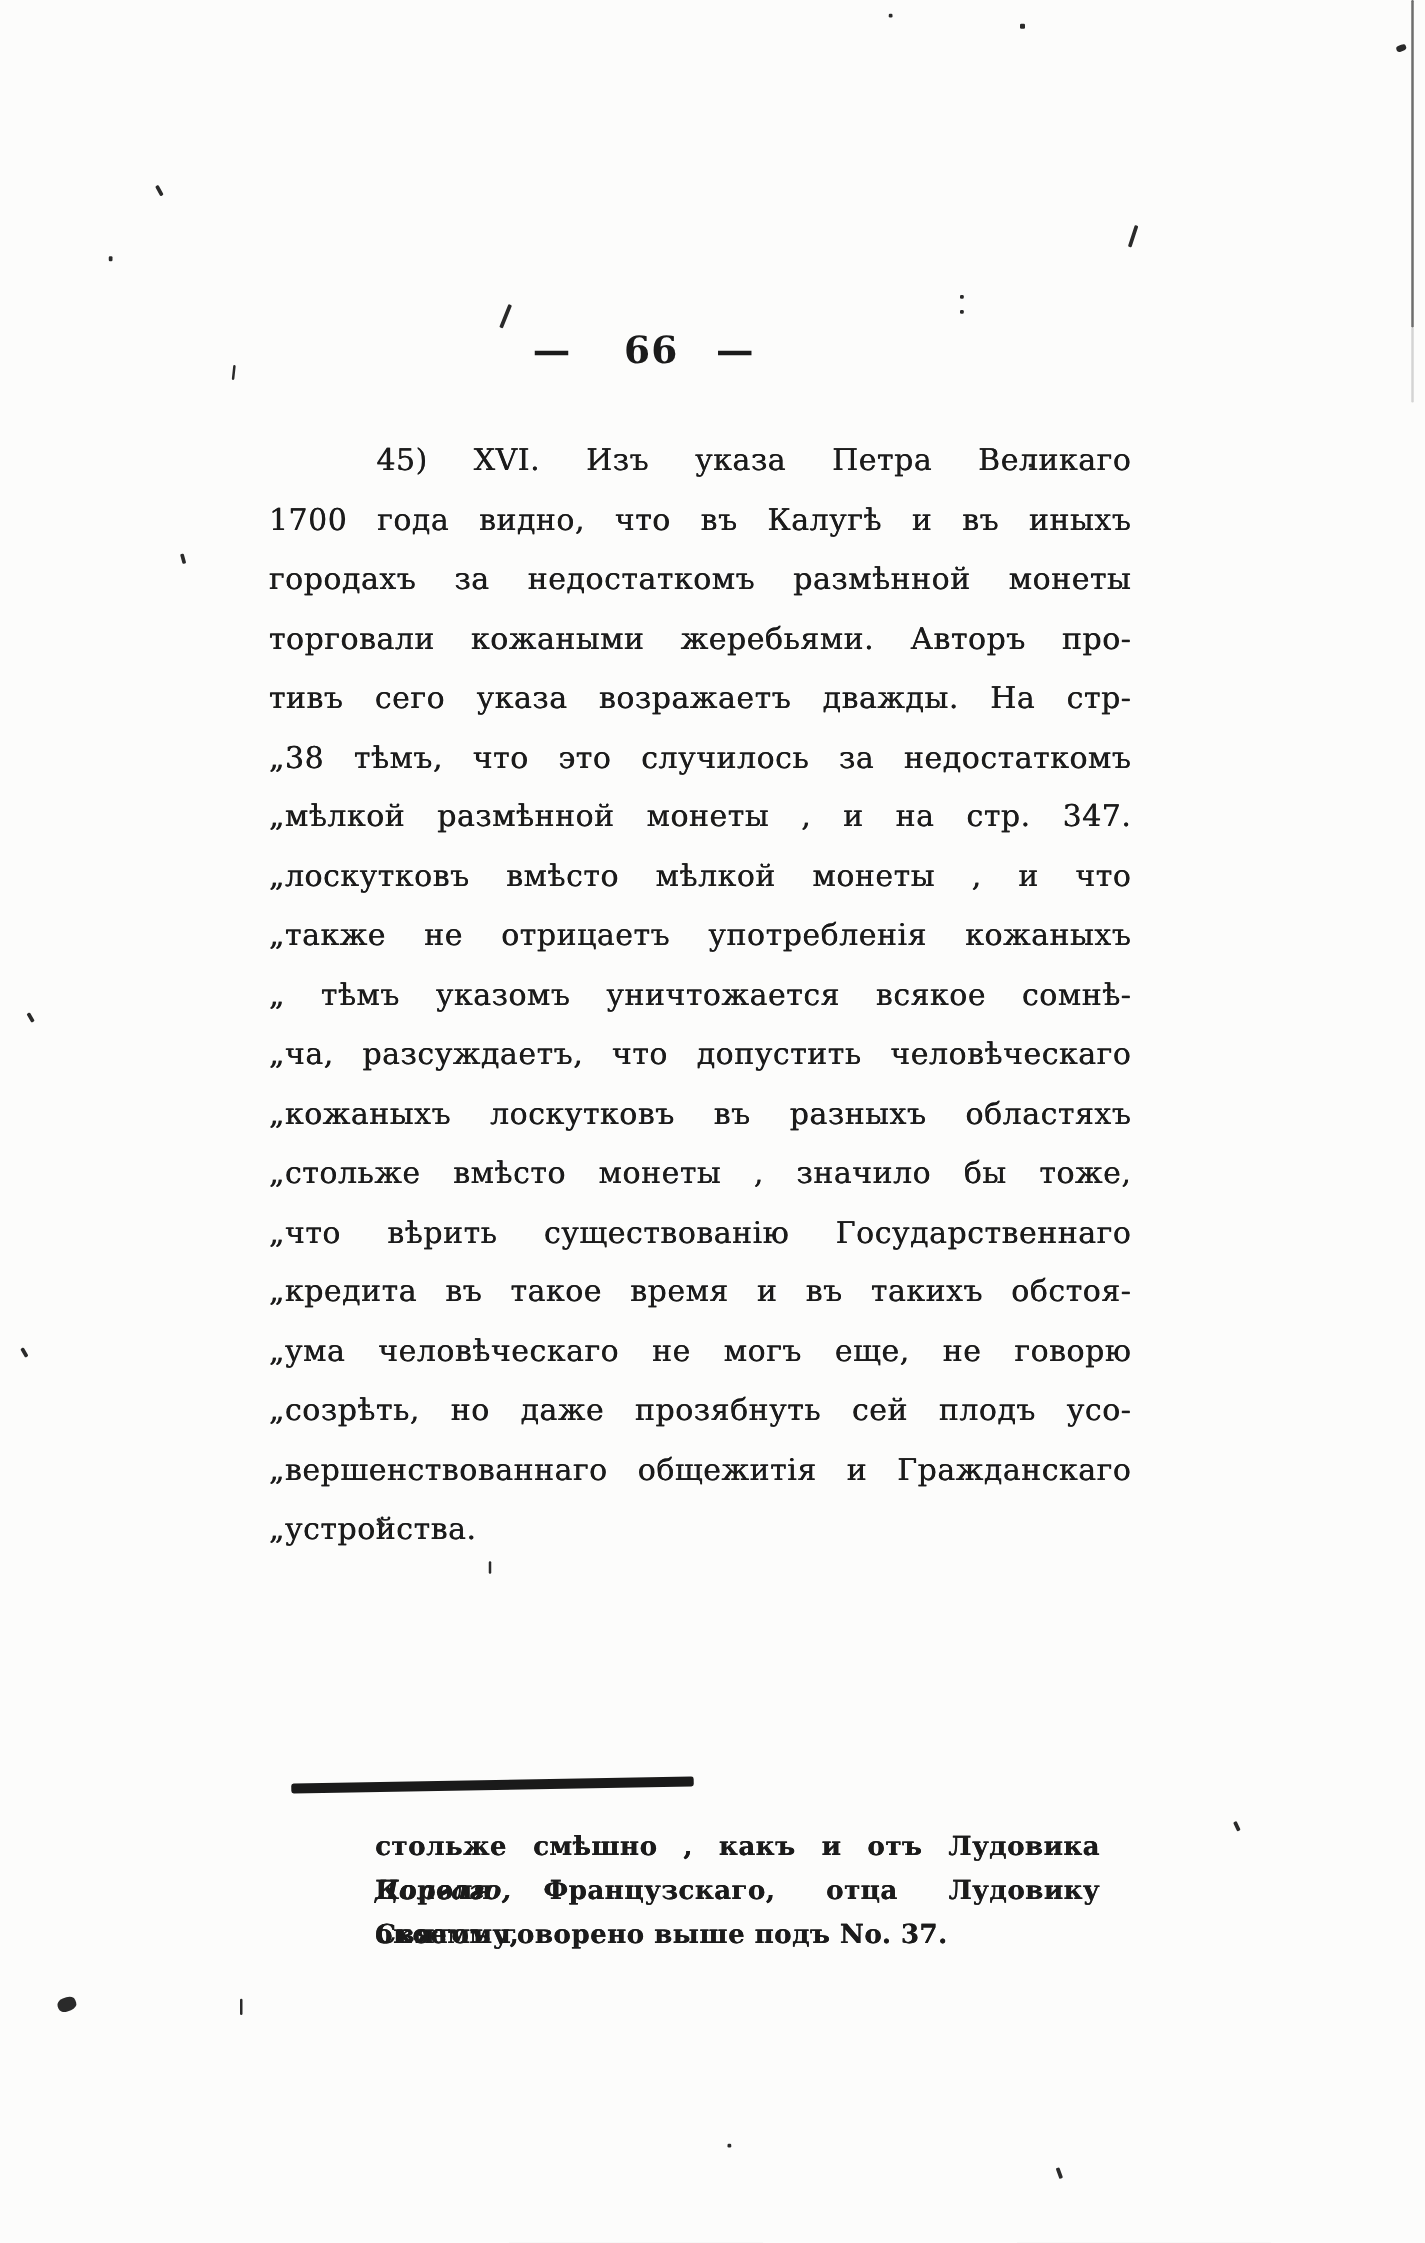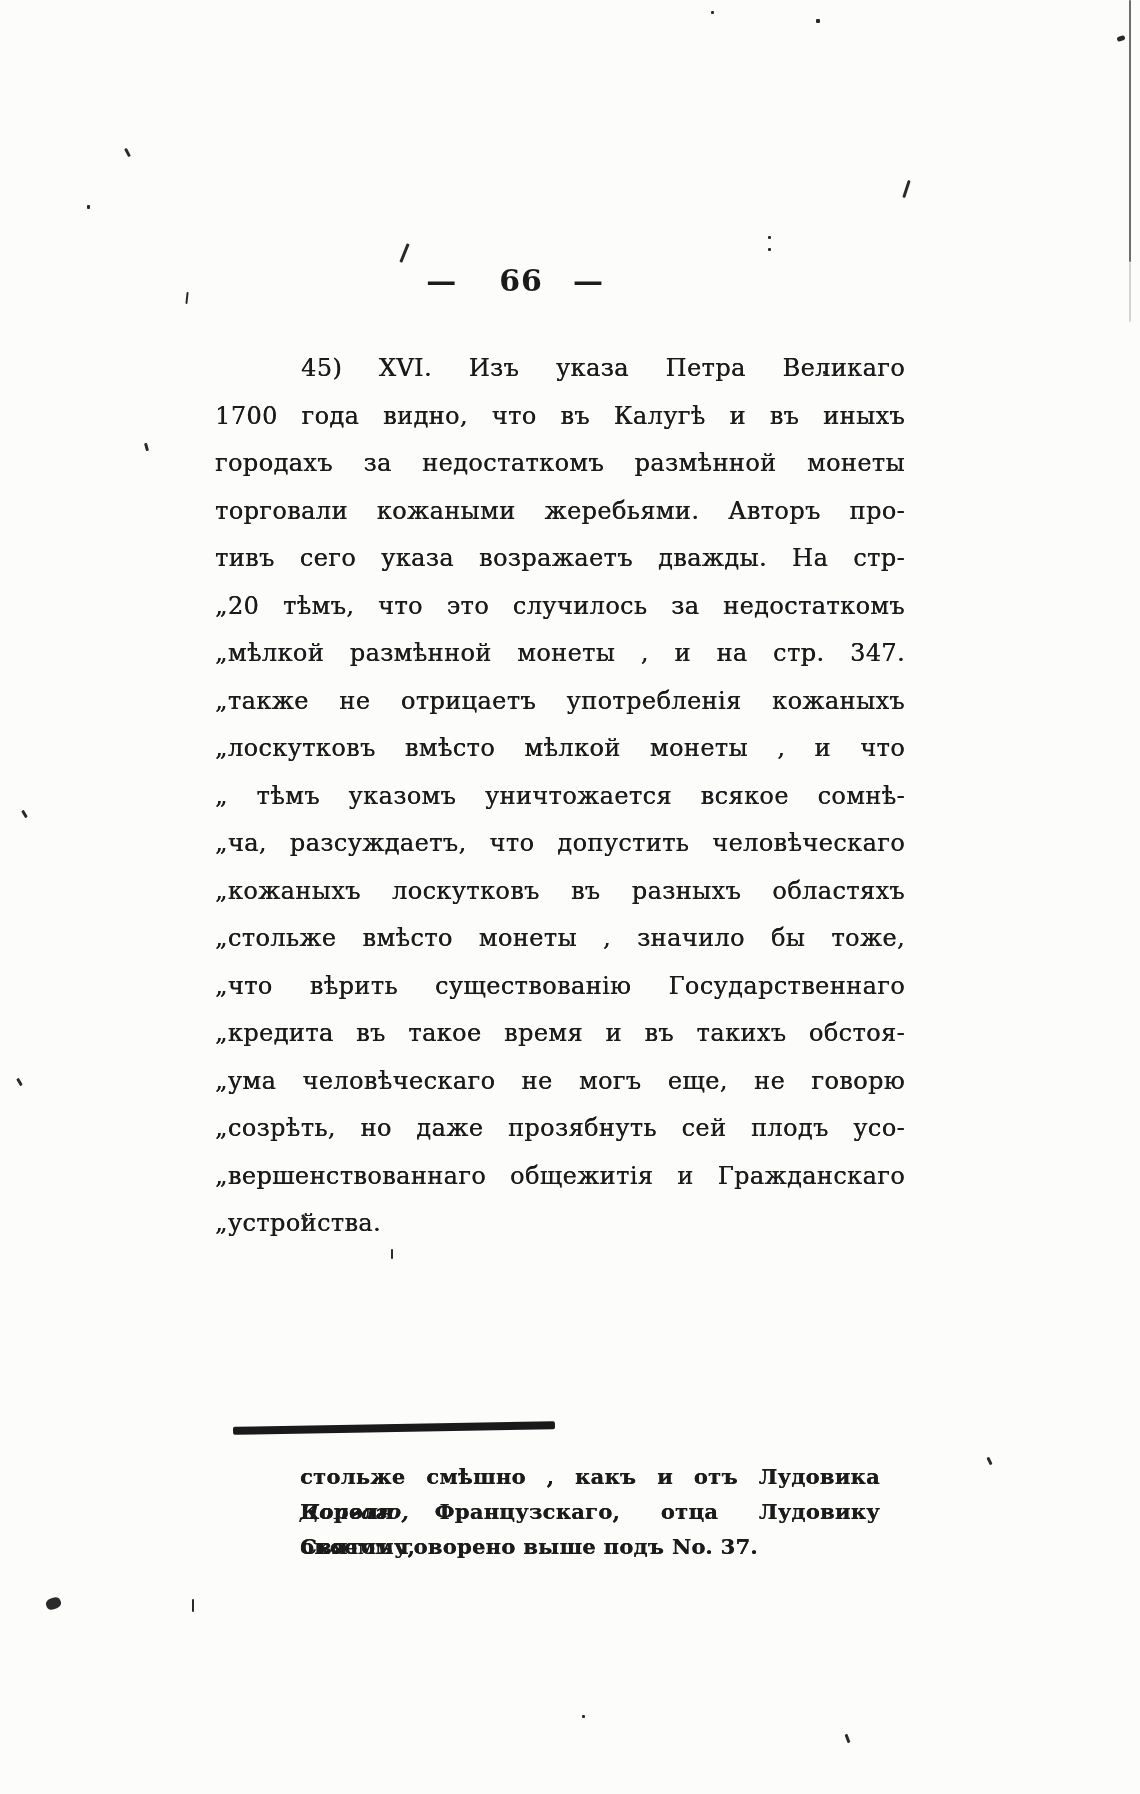--- a/index.html
+++ b/index.html
@@ -60,24 +60,24 @@
     <span>66</span>
     <span class="dash-r">—</span>
   </div>
 
   <div class="body-text">
       <div class="line"><span>45) XVI. Изъ указа Петра Великаго</span></div>
       <div class="line"><span>1700 года видно, что въ Калугѣ и въ иныхъ</span></div>
       <div class="line"><span>городахъ за недостаткомъ размѣнной монеты</span></div>
       <div class="line"><span>торговали кожаными жеребьями. Авторъ про-</span></div>
       <div class="line"><span>тивъ сего указа возражаетъ дважды. На стр-</span></div>
-      <div class="line"><span>„20 тѣмъ, что это случилось за недостаткомъ</span></div>
+      <div class="line"><span>„38 тѣмъ, что это случилось за недостаткомъ</span></div>
       <div class="line"><span>„мѣлкой размѣнной монеты , и на стр. 347.</span></div>
+      <div class="line"><span>„лоскутковъ вмѣсто мѣлкой монеты , и что</span></div>
       <div class="line"><span>„также не отрицаетъ употребленія кожаныхъ</span></div>
-      <div class="line"><span>„лоскутковъ вмѣсто мѣлкой монеты , и что</span></div>
       <div class="line"><span>„&nbsp;тѣмъ указомъ уничтожается всякое сомнѣ-</span></div>
       <div class="line"><span>„ча, разсуждаетъ, что допустить человѣческаго</span></div>
       <div class="line"><span>„кожаныхъ лоскутковъ въ разныхъ областяхъ</span></div>
       <div class="line"><span>„стольже вмѣсто монеты , значило бы тоже,</span></div>
       <div class="line"><span>„что вѣрить существованію Государственнаго</span></div>
       <div class="line"><span>„кредита въ такое время и въ такихъ обстоя-</span></div>
       <div class="line"><span>„ума человѣческаго не могъ еще, не говорю</span></div>
       <div class="line"><span>„созрѣть, но даже прозябнуть сей плодъ усо-</span></div>
       <div class="line"><span>„вершенствованнаго общежитія и Гражданскаго</span></div>
       <div class="line"><span>„устройства.</span></div>

